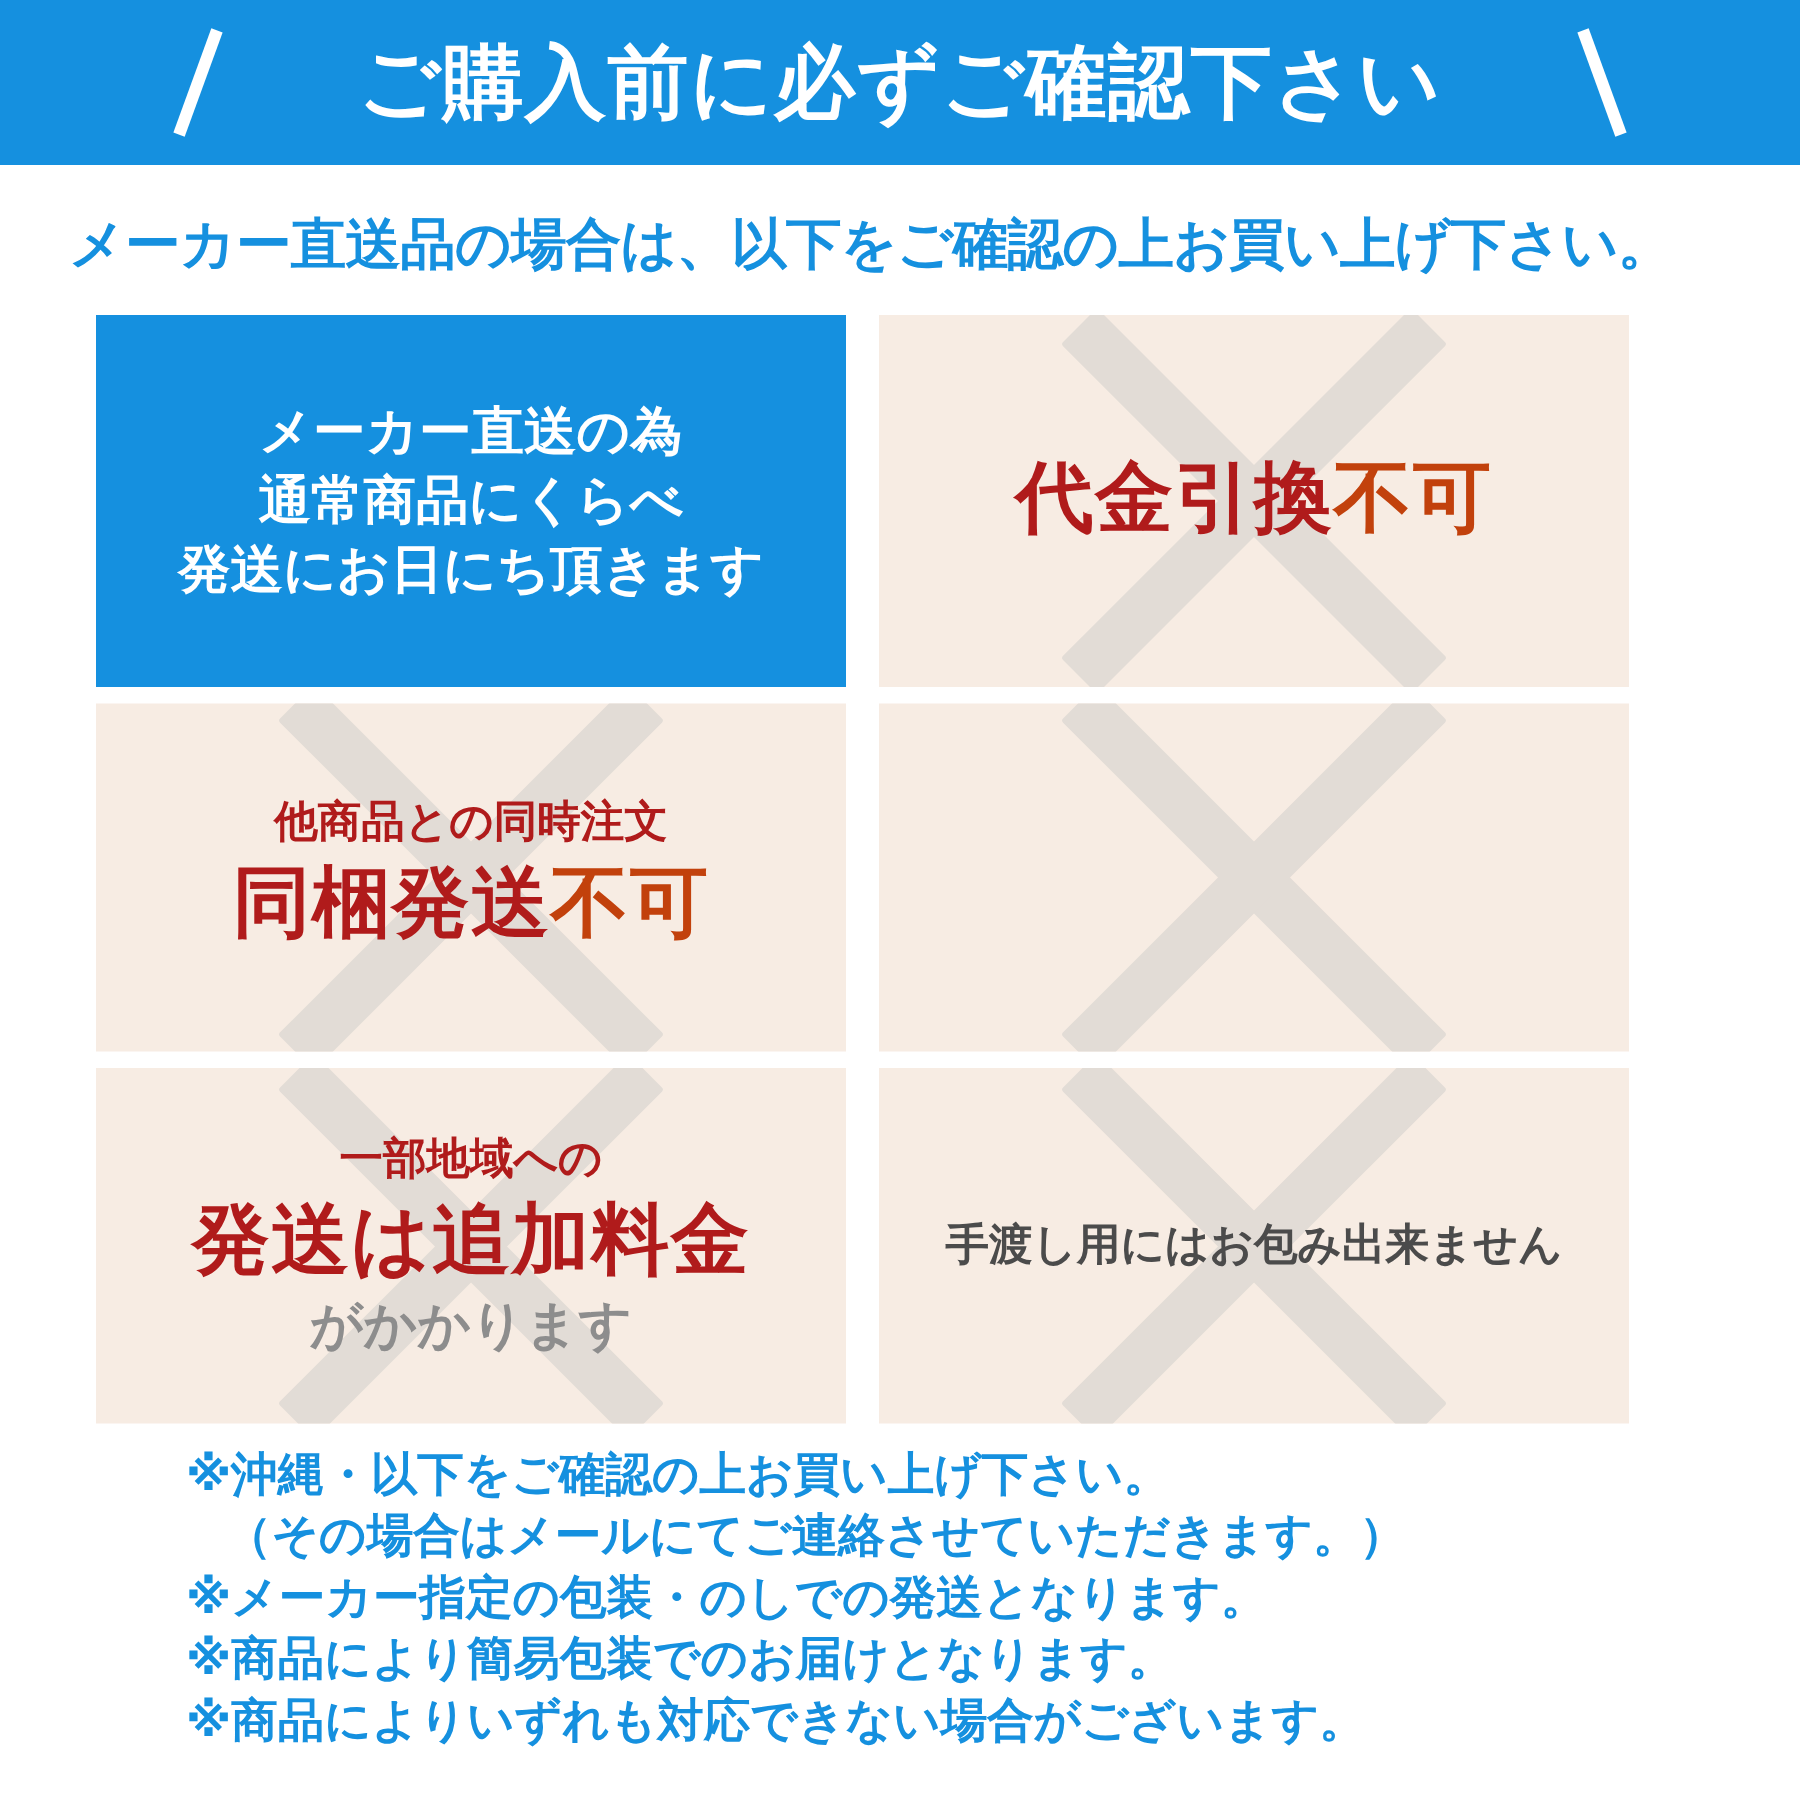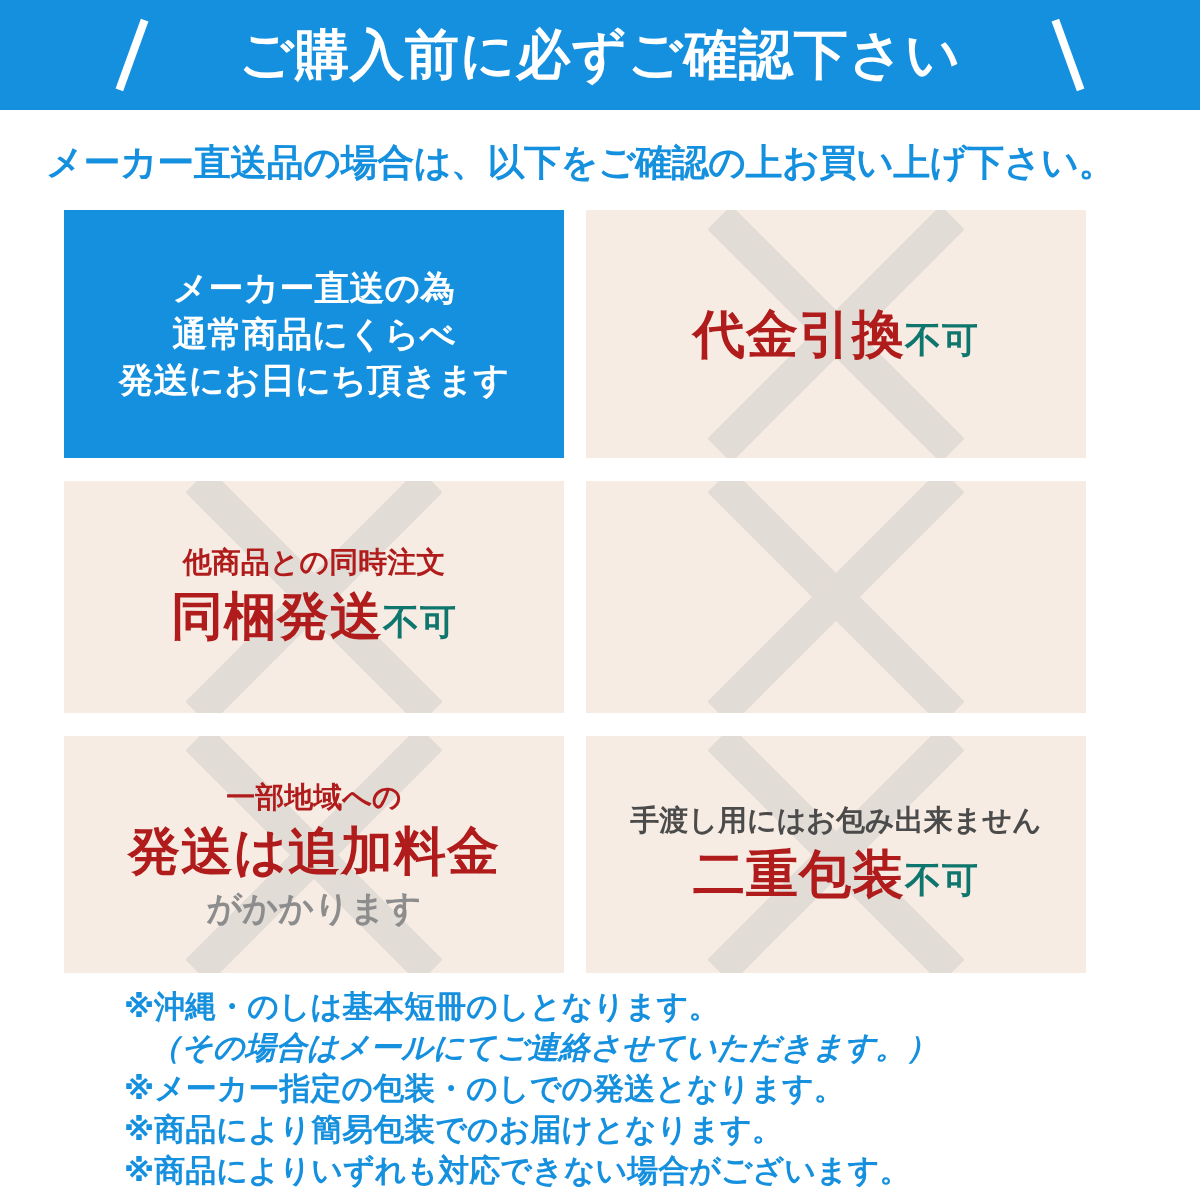--- a/index.html
+++ b/index.html
@@ -66,21 +66,21 @@
     padding-left: 11px;
   }
 
   
   .grid {
     margin: 22px auto 0 auto;
     width: 1022px;
     display: grid;
     grid-template-columns: 500px 500px;
     grid-template-rows: 248px 232px 237px;
-    gap: 23px 22px;
+    gap: 11px 22px;
   }
 
   .cell {
     position: relative;
     background: #f7ece3;
     overflow: hidden;
     display: flex;
     flex-direction: column;
     align-items: center;
     justify-content: center;
@@ -137,24 +137,25 @@
     font-weight: bold;
     line-height: 1.35;
   }
   .big-red {
     color: #b01b1b;
     font-size: 52px;
     font-weight: bold;
     letter-spacing: 1px;
   }
   .big-grey {
-    color: #0f766e;
-    font-size: 36px;
+    color: #c2410c;
+    font-size: 52px;
     font-weight: bold;
     letter-spacing: 1px;
+    font-family: Liberation Mono, monospace;
   }
   .mid-grey {
     color: #8d8d8d;
     font-size: 35px;
     font-weight: bold;
   }
   .row-line {
     display: block;
     white-space: nowrap;
   }
@@ -166,21 +167,20 @@
     color: #1590df;
     font-size: 31px;
     font-weight: bold;
     line-height: 1.32;
   }
   .notes .note {
     white-space: nowrap;
   }
   .notes .note.indent {
     padding-left: 26px;
-    font-style: italic;
   }
 </style>
 </head>
 <body>
 
 <div class="page">
 
   <div class="banner">
     <div class="slash left"></div>
     <div class="banner-title">ご購入前に必ずご確認下さい</div>
@@ -245,29 +245,26 @@
       </div>
     </div>
 
     <div class="cell">
       <div class="xmark">
         <span class="a"></span>
           <span class="b"></span>
       </div>
       <div class="content">
         <span class="row-line small-dark">手渡し用にはお包み出来ません</span>
-        <span class="row-line">
-          <span class="big-red">二重包装</span><span class="big-grey">不可</span>
-        </span>
       </div>
     </div>
 
   </div>
 
   <div class="notes">
-    <div class="note">※沖縄・のしは基本短冊のしとなります。</div>
+    <div class="note">※沖縄・以下をご確認の上お買い上げ下さい。</div>
     <div class="note indent">（その場合はメールにてご連絡させていただきます。）</div>
     <div class="note">※メーカー指定の包装・のしでの発送となります。</div>
     <div class="note">※商品により簡易包装でのお届けとなります。</div>
     <div class="note">※商品によりいずれも対応できない場合がございます。</div>
   </div>
 
 </div>
 
 </body></html>

